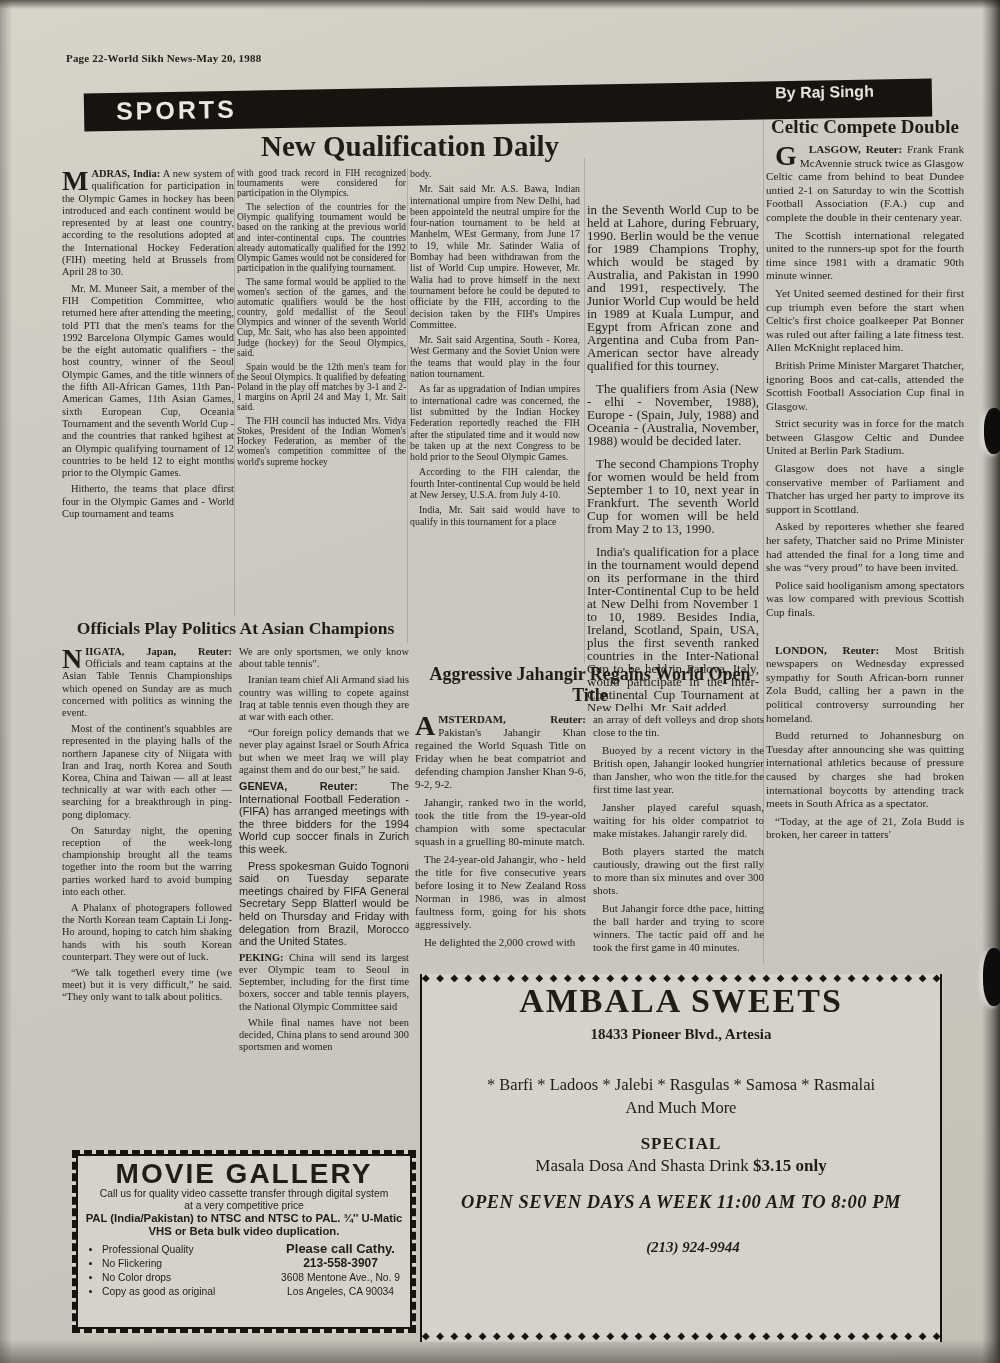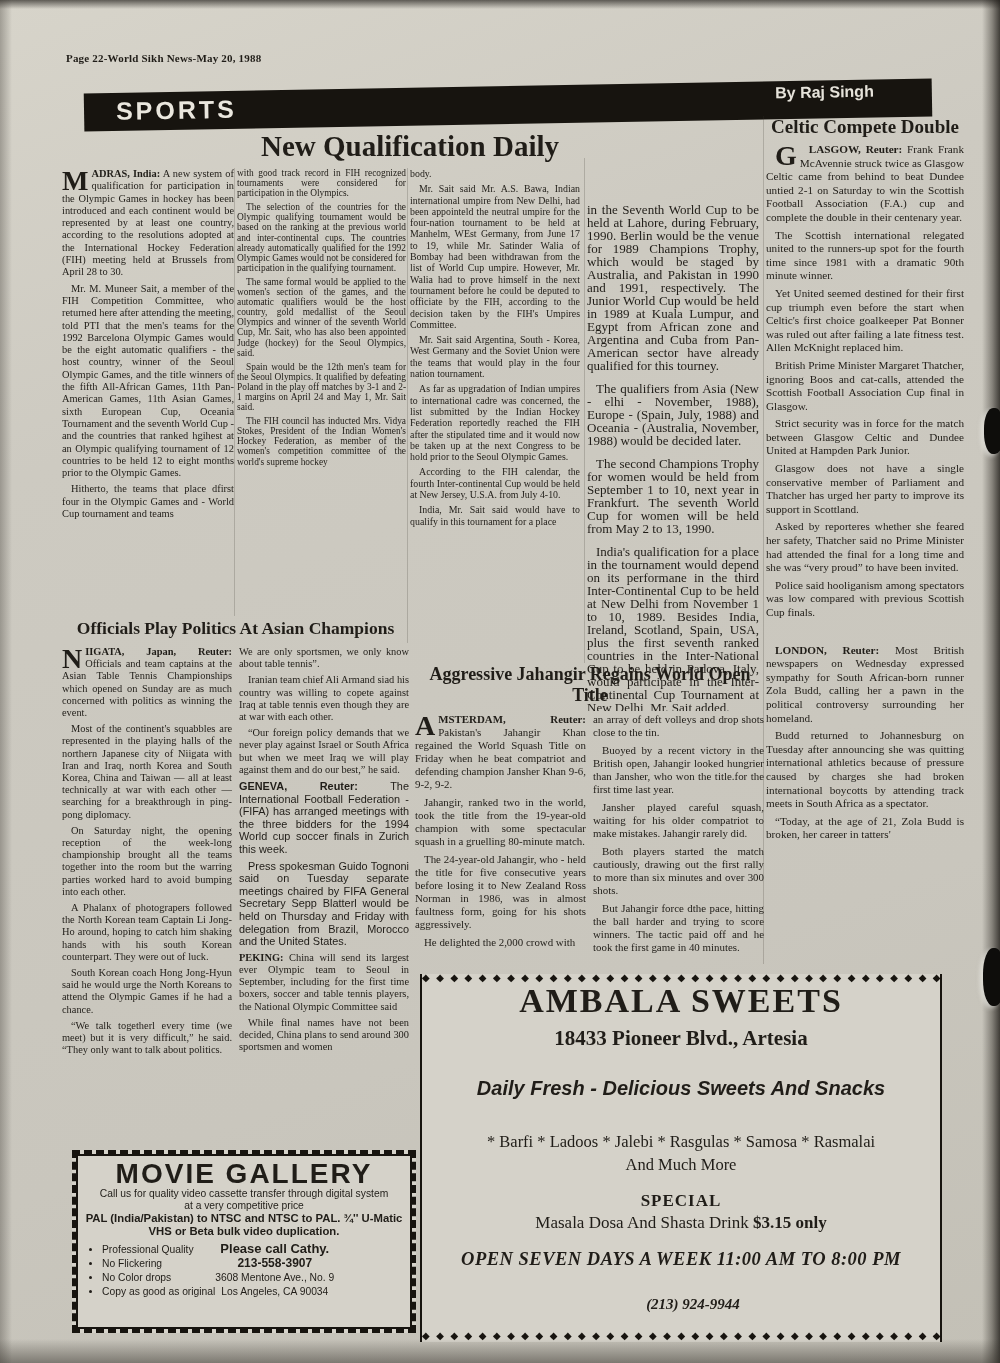--- a/index.html
+++ b/index.html
@@ -55,37 +55,37 @@
   
   .vrule{position:absolute;width:1px;background:rgba(58,53,46,.22);}
   
   #ambala{position:absolute;left:420px;top:974px;width:518px;height:368px;background:#d5d2c9;
     border-left:2px solid #17140f;border-right:2px solid #17140f;text-align:center;}
   .diamond-row{position:absolute;left:0;width:100%;height:12px;overflow:hidden;white-space:nowrap;
     font-size:10px;line-height:11px;letter-spacing:2px;color:#17140f;text-align:left;}
   #ambala .diamond-row.top{top:-2px;}
   #ambala .diamond-row.bottom{bottom:0;}
   #ambala .name{margin-top:8px;font-size:34px;font-weight:bold;letter-spacing:2px;}
-  #ambala .address{margin-top:6px;font-size:21px;font-weight:bold;}
+  #ambala .address{margin-top:6px;font-size:15px;font-weight:bold;}
   #ambala .tagline{margin-top:26px;font-size:20px;font-weight:bold;font-style:italic;font-family:"Liberation Sans",sans-serif;}
   #ambala .items{margin-top:32px;font-size:16.5px;}
   #ambala .more{margin-top:3px;font-size:16.5px;}
   #ambala .special-label{margin-top:16px;font-size:17px;font-weight:bold;letter-spacing:1px;}
   #ambala .special{margin-top:2px;font-size:17px;}
   #ambala .special .price{font-weight:bold;}
   #ambala .hours{margin-top:16px;font-size:18.5px;font-weight:bold;font-style:italic;letter-spacing:.5px;}
   #ambala .phone{margin-top:26px;font-size:15px;font-weight:bold;font-style:italic;padding-left:24px;}
   
   #movie{position:absolute;left:72px;top:1150px;width:344px;height:183px;background:#d5d2c9;
     border:4px dashed #17140f;box-sizing:border-box;font-family:"Liberation Sans",sans-serif;}
   #movie .inner{border:2px solid #17140f;height:100%;box-sizing:border-box;padding:4px 6px 2px;text-align:center;}
   #movie .title{font-size:28px;font-weight:bold;letter-spacing:2px;line-height:28px;}
   #movie .l1,#movie .l2{font-size:10.3px;line-height:12px;}
   #movie .l3,#movie .l4{font-size:11.3px;font-weight:bold;line-height:13px;}
-  #movie .bottom{display:flex;margin-top:3px;text-align:left;}
+  #movie .bottom{display:flex;justify-content:space-between;margin-top:3px;text-align:left;}
   #movie ul{margin:2px 0 0 6px;padding-left:12px;font-size:10.3px;line-height:14px;}
   #movie .contact{text-align:center;padding-right:4px;}
   #movie .call{font-size:13px;font-weight:bold;}
   #movie .tel{font-size:12px;font-weight:bold;}
   #movie .addr{font-size:10.3px;line-height:12px;margin-top:2px;}
 </style>
 </head>
 <body>
 
 <div id="page">
@@ -134,39 +134,38 @@
     <p>India's qualification for a place in the tournament would depend on its performane in the third Inter-Continental Cup to be held at New Delhi from November 1 to 10, 1989. Besides India, Ireland, Scotland, Spain, USA, plus the first seventh ranked countries in the Inter-National Cup to be held in Padova, Italy, would participate in the Inter-Continental Cup Tournament at New Delhi, Mr. Sait added.</p>
   </div>
 
   <div id="celtic">
     <div class="headline">Celtic Compete Double</div>
     <div class="paras">
       <p class="first"><span class="cap">G</span><span class="lead">LASGOW, Reuter:</span> <span>Frank Frank McAvennie struck twice as Glasgow Celtic came from behind to beat Dundee untied 2-1 on Saturday to win the Scottish Football Association (F.A.) cup and complete the double in their centenary year.</span></p>
       <p>The Scottish international relegated united to the runners-up spot for the fourth time since 1981 with a dramatic 90th minute winner.</p>
       <p>Yet United seemed destined for their first cup triumph even before the start when Celtic's first choice goalkeeper Pat Bonner was ruled out after failing a late fitness test. Allen McKnight replaced him.</p>
       <p>British Prime Minister Margaret Thatcher, ignoring Boos and cat-calls, attended the Scottish Football Association Cup final in Glasgow.</p>
-      <p>Strict security was in force for the match between Glasgow Celtic and Dundee United at Hampden Park Junior.</p>
+      <p>Strict security was in force for the match between Glasgow Celtic and Dundee United at Berlin Park Stadium.</p>
       <p>Glasgow does not have a single conservative member of Parliament and Thatcher has urged her party to improve its support in Scottland.</p>
       <p>Asked by reporteres whether she feared her safety, Thatcher said no Prime Minister had attended the final for a long time and she was “very proud” to have been invited.</p>
       <p>Police said hooliganism among spectators was low compared with previous Scottish Cup finals.</p>
       <p class="first gap-top"><span class="lead">LONDON, Reuter:</span> <span>Most British newspapers on Wednesday expressed sympathy for South African-born runner Zola Budd, calling her a pawn in the political controversy surrounding her homeland.</span></p>
       <p>Budd returned to Johannesburg on Tuesday after announcing she was quitting international athletics because of pressure caused by charges she had broken international boycotts by attending track meets in South Africa as a spectator.</p>
       <p>“Today, at the age of 21, Zola Budd is broken, her career in tatters'</p>
     </div>
   </div>
 
   <div id="officials">
     <div class="headline">Officials Play Politics At Asian Champions</div>
     <div class="fcols">
       <div class="fcol">
         <p class="first"><span class="cap">N</span><span class="lead">IIGATA, Japan, Reuter:</span> <span>Officials and team captains at the Asian Table Tennis Championships which opened on Sunday are as much concerned with politics as winning the event.</span></p>
         <p>Most of the continent's squabbles are represented in the playing halls of the northern Japanese city of Niigata with Iran and Iraq, north Korea and South Korea, China and Taiwan — all at least technically at war with each other — searching for a breakthrough in ping-pong diplomacy.</p>
         <p>On Saturday night, the opening reception of the week-long championship brought all the teams together into the room but the warring parties worked hard to avoid bumping into each other.</p>
         <p>A Phalanx of photograpers followed the North Korean team Captain Li Jong-Ho around, hoping to catch him shaking hands with his south Korean counterpart. They were out of luck.</p>
-        <p>South Korean coach Hong Jong-Hyun said he would urge the North Koreans to attend the Olympic Games if he had a chance.</p>
         <p>“We talk togetherl every time (we meet) but it is very difficult,” he said. “They only want to talk about politics.</p>
       </div>
       <div class="fcol">
         <p class="first">We are only sportsmen, we only know about table tennis”.</p>
         <p>Iranian team chief Ali Armand siad his country was willing to copete against Iraq at table tennis even though they are at war with each other.</p>
         <p>“Our foreign policy demands that we never play against Israel or South Africa but when we meet Iraq we will play against them and do our best,” he said.</p>
         <p class="first sans"><span class="lead">GENEVA, Reuter:</span> <span>The International Football Federation - (FIFA) has arranged meetings with the three bidders for the 1994 World cup soccer finals in Zurich this week.</span></p>
         <p class="sans">Press spokesman Guido Tognoni said on Tuesday separate meetings chaired by FIFA General Secretary Sepp Blatterl would be held on Thursday and Friday with delegation from Brazil, Morocco and the United States.</p>
         <p class="first"><span class="lead">PEKING:</span> <span>China will send its largest ever Olympic team to Seoul in September, including for the first time boxers, soccer and table tennis players, the National Olympic Committee said</span></p>
         <p>While final names have not been decided, China plans to send around 300 sportsmen and women</p>
@@ -190,21 +189,20 @@
         <p>Both players started the match cautiously, drawing out the first rally to more than six minutes and over 300 shots.</p>
         <p>But Jahangir force dthe pace, hitting the ball harder and trying to score winners. The tactic paid off and he took the first game in 40 minutes.</p>
       </div>
     </div>
   </div>
 
   <div id="ambala">
     <div class="diamond-row top">◆ ◆ ◆ ◆ ◆ ◆ ◆ ◆ ◆ ◆ ◆ ◆ ◆ ◆ ◆ ◆ ◆ ◆ ◆ ◆ ◆ ◆ ◆ ◆ ◆ ◆ ◆ ◆ ◆ ◆ ◆ ◆ ◆ ◆ ◆ ◆ ◆ ◆ ◆ ◆ ◆ ◆ ◆ ◆ ◆ ◆ ◆ ◆ ◆ ◆ ◆ ◆ ◆ ◆ ◆ ◆ ◆ ◆ ◆ ◆ </div>
     <div class="name">AMBALA SWEETS</div>
     <div class="address">18433 Pioneer Blvd., Artesia</div>
-    <div class="tagline">Daily Fresh - Delicious Sweets And Snacks</div>
     <div class="items">* Barfi * Ladoos * Jalebi * Rasgulas * Samosa * Rasmalai</div>
     <div class="more">And Much More</div>
     <div class="special-label">SPECIAL</div>
     <div class="special"><span>Masala Dosa And Shasta Drink </span><span class="price">$3.15 only</span></div>
     <div class="hours">OPEN SEVEN DAYS A WEEK 11:00 AM TO 8:00 PM</div>
     <div class="phone">(213) 924-9944</div>
     <div class="diamond-row bottom">◆ ◆ ◆ ◆ ◆ ◆ ◆ ◆ ◆ ◆ ◆ ◆ ◆ ◆ ◆ ◆ ◆ ◆ ◆ ◆ ◆ ◆ ◆ ◆ ◆ ◆ ◆ ◆ ◆ ◆ ◆ ◆ ◆ ◆ ◆ ◆ ◆ ◆ ◆ ◆ ◆ ◆ ◆ ◆ ◆ ◆ ◆ ◆ ◆ ◆ ◆ ◆ ◆ ◆ ◆ ◆ ◆ ◆ ◆ ◆ </div>
   </div>
 
   <div id="movie">

